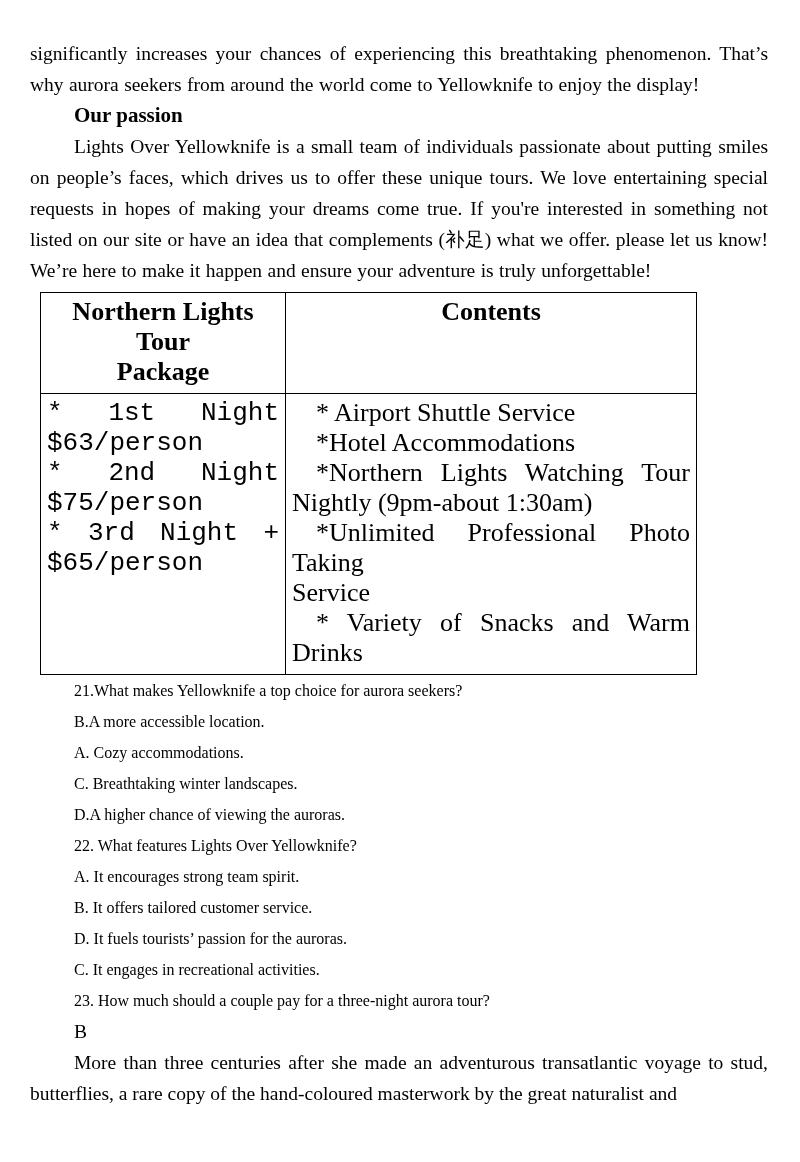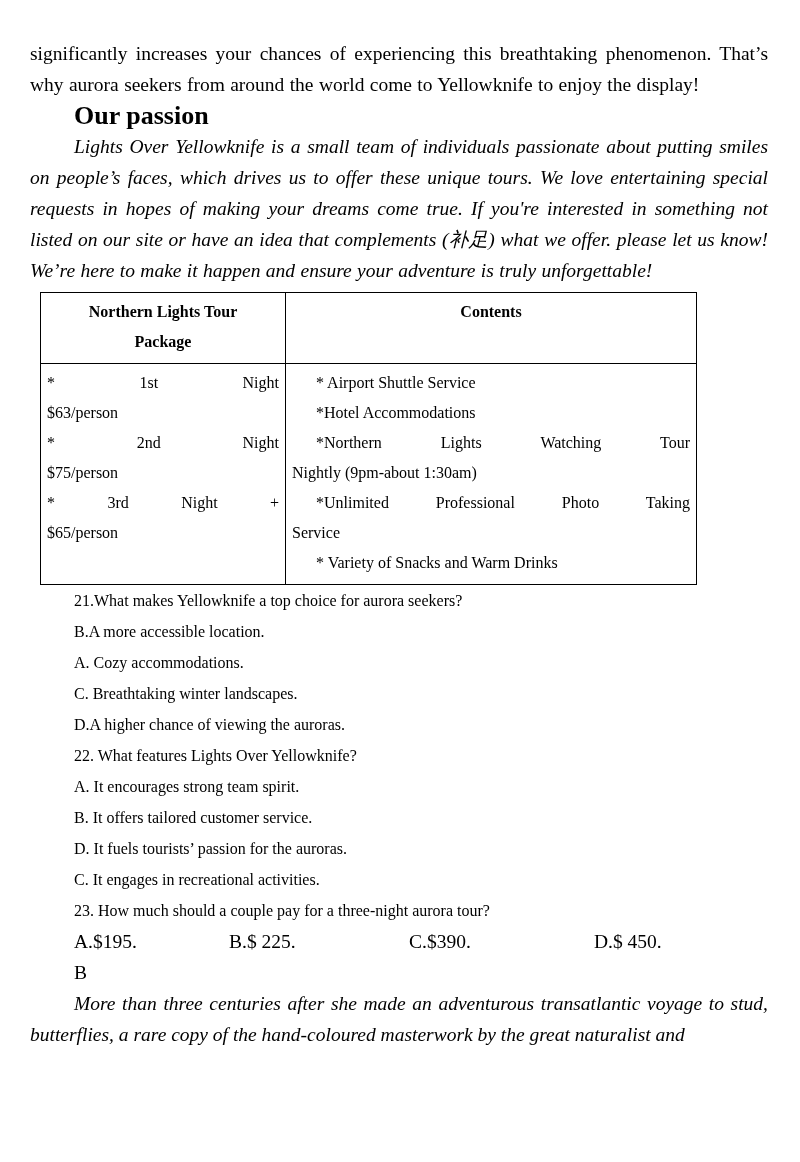--- a/index.html
+++ b/index.html
@@ -25,50 +25,50 @@
   }
   .body-text {
     font-size: 19.5px;
     line-height: 31px;
     text-align: justify;
     text-justify: inter-word;
     word-spacing: 0.5px;
   }
   .indent {
     text-indent: 44px;
-    font-style: italic;
   }
   .subhead {
     font-weight: bold;
-    font-size: 26px;
+    font-size: 21px;
     line-height: 31px;
     margin-left: 44px;
   }
   table.tour-table {
     border-collapse: collapse;
     width: 630px;
     margin: 6px 0 0 10px;
     table-layout: fixed;
   }
   table.tour-table td, table.tour-table th {
     border: 1px solid #000;
     vertical-align: top;
     padding: 4px 6px 6px 6px;
-    font-size: 16px;
+    font-size: 26px;
     line-height: 30px;
   }
   table.tour-table th {
     font-weight: bold;
     text-align: center;
   }
   .col-pkg { width: 232px; }
   .col-contents { width: 398px; }
   .pkg-cell {
     text-align: justify;
     text-justify: inter-word;
+    font-family: Liberation Mono, monospace;
   }
   .pkg-line {
     text-align: justify;
     text-align-last: justify;
   }
   .pkg-cont {
     text-align: left;
   }
   .contents-cell p {
     margin: 0;
@@ -180,24 +180,18 @@
     <p class="q-line">22. What features Lights Over Yellowknife?</p>
     <p class="q-line">A. It encourages strong team spirit.</p>
     <p class="q-line">B. It offers tailored customer service.</p>
     <p class="q-line">D. It fuels tourists’ passion for the auroras.</p>
     <p class="q-line">C. It engages in recreational activities.</p>
   </div>
 
   <div class="q-block">
     <p class="q-line">23. How much should a couple pay for a three-night aurora tour?</p>
   </div>
-  <div class="opts-row">
-    <span class="opt1">A.$195.</span>
-    <span class="opt2">B.$ 225.</span>
-    <span class="opt3">C.$390.</span>
-    <span>D.$ 450.</span>
-  </div>
 
   <div class="lone-b">B</div>
 
   <p class="tail indent">More than three centuries after she made an adventurous transatlantic voyage to stud, butterflies, a rare copy of the hand-coloured masterwork by the great naturalist and</p>
 
 </div>
 
 </body></html>

